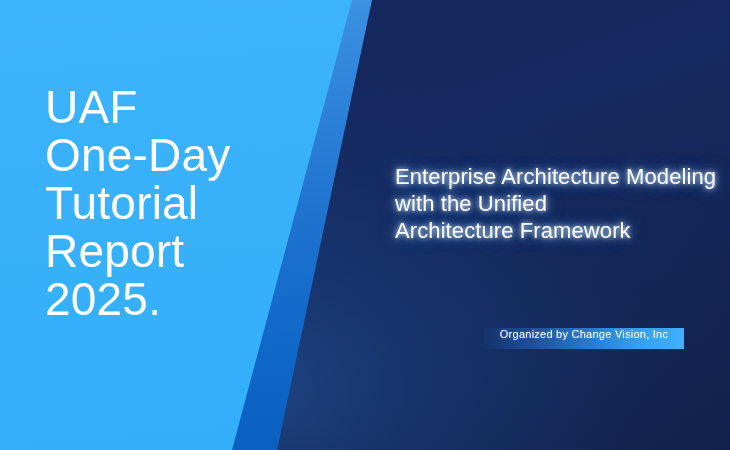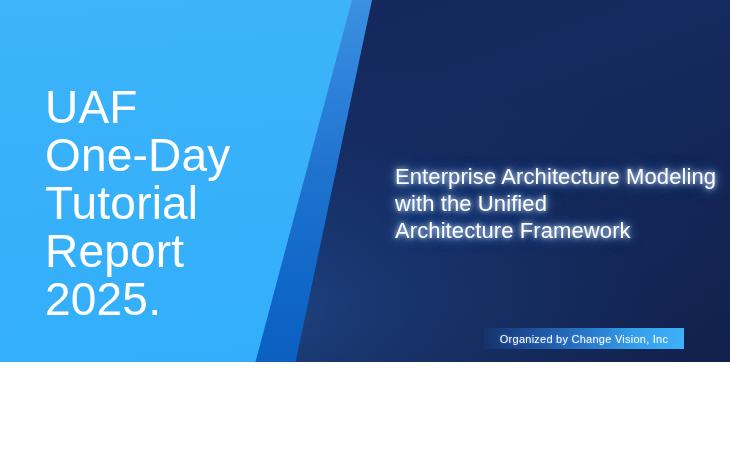--- a/index.html
+++ b/index.html
@@ -4,21 +4,21 @@
 <title>UAF One-Day Tutorial Report 2025</title>
 <style>
   html, body {
     margin: 0;
     padding: 0;
     background: #ffffff;
   }
   #slide {
     position: relative;
     width: 730px;
-    height: 362px;
+    height: 450px;
     overflow: hidden;
     font-family: "Liberation Sans", sans-serif;
     background: #15255A;
   }
 
   
   .bg-layer {
     position: absolute;
     inset: 0;
     pointer-events: none;
@@ -86,21 +86,20 @@
   }
 
   
   .badge {
     position: absolute;
     left: 484px;
     top: 328px;
     width: 200px;
     height: 21px;
     display: flex;
-    align-items: center;
     justify-content: center;
     background: linear-gradient(90deg,
             #16336B 0%,
             #1C4A93 20%,
             #2673C4 48%,
             #34A0EC 76%,
             #3FB0F9 100%);
     color: #ffffff;
     font-size: 11px;
     font-weight: 400;

